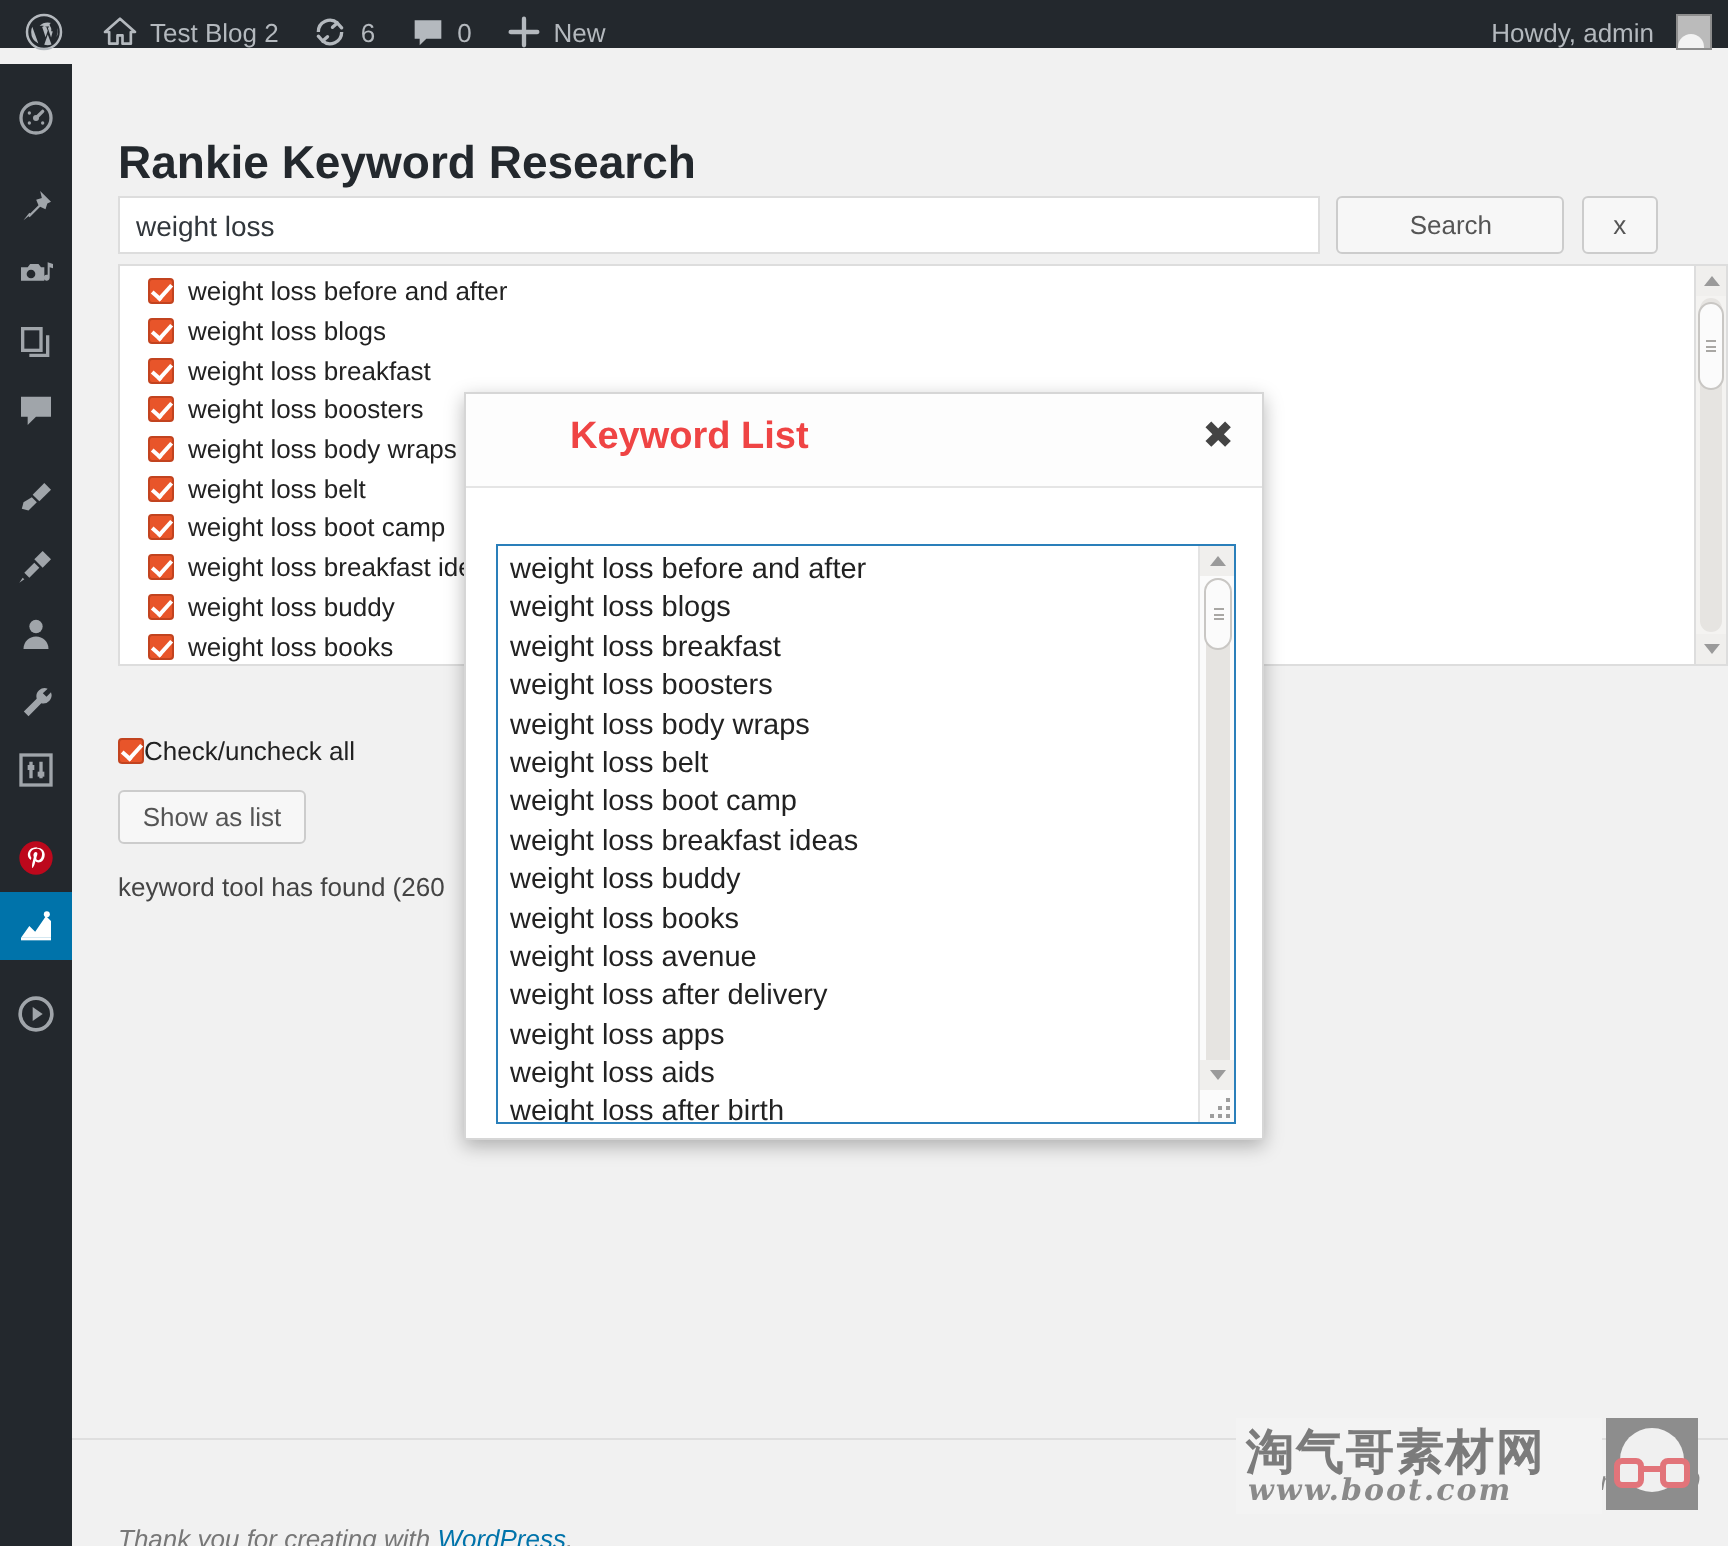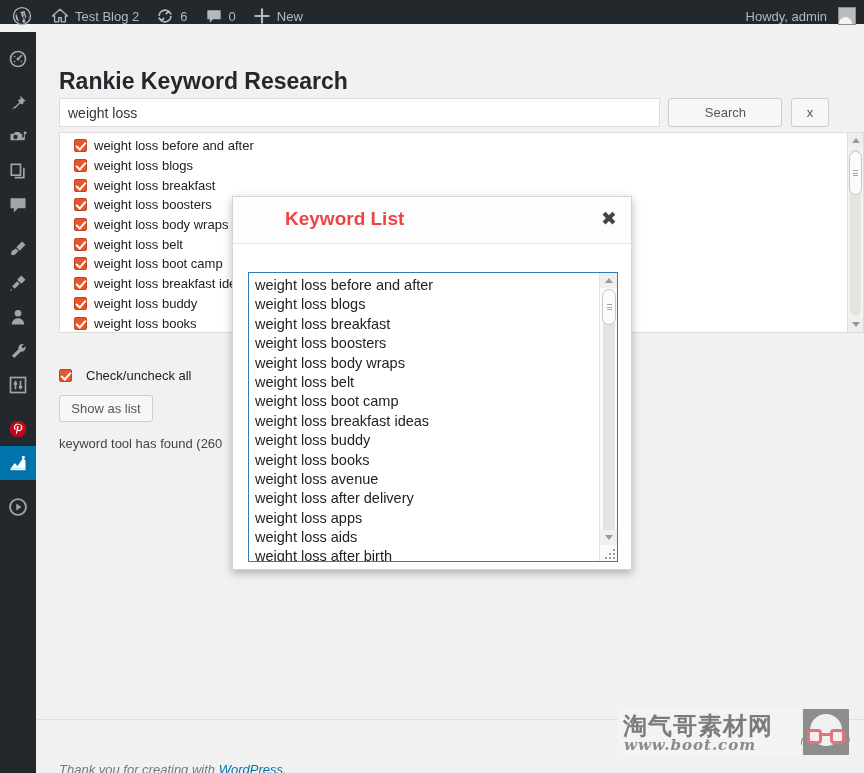--- a/index.html
+++ b/index.html
@@ -142,21 +142,21 @@
     position: absolute; left: 1px; width: 13px;
     background: #fbfbfb; border: 1px solid #c9c7c4; border-radius: 7px;
     display:flex;align-items:center;justify-content:center;
   }
   .grip { width: 5px; }
   .grip i { display:block; height:1px; background:#a9a7a4; margin:1.5px 0; }
 
   
   #check-all-row {
     position: absolute; left: 23px; top: 336px;
-    display: flex; align-items: center; gap: 14px;
+    display: flex; align-items: center; gap: 0;
     font-size: 13px; color: #222;
   }
   #show-as-list {
     position: absolute; left: 23px; top: 363px;
     width: 94px; height: 27px;
   }
   #found-text {
     position: absolute; left: 23px; top: 404px;
     font-size: 13px; color: #444; white-space: nowrap;
   }

